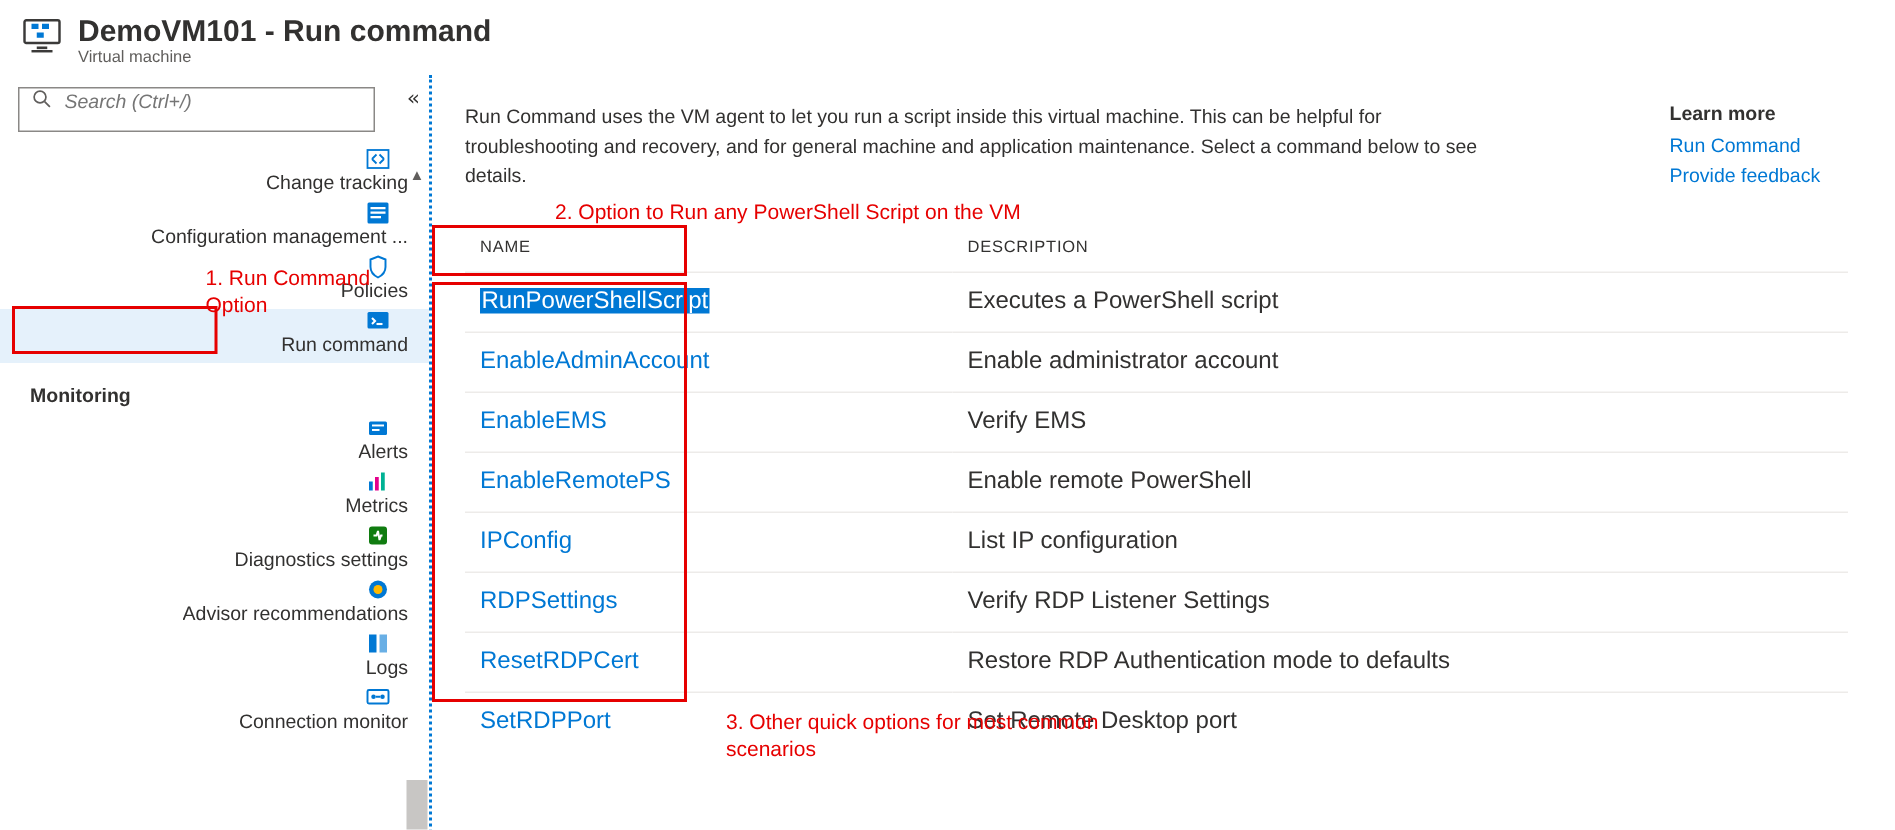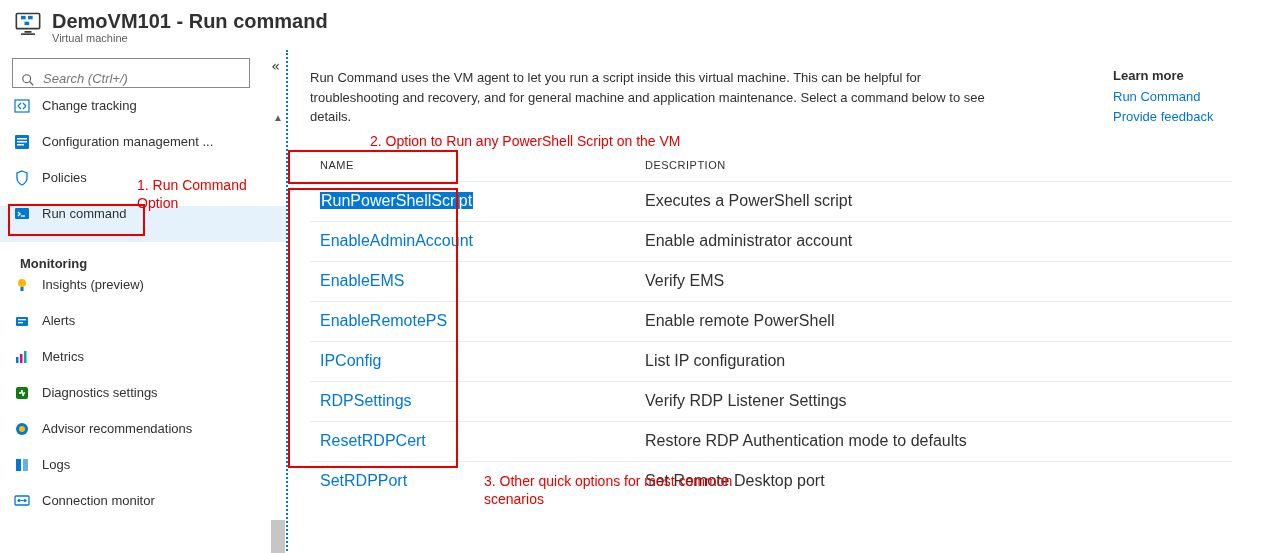--- a/index.html
+++ b/index.html
@@ -10,25 +10,25 @@
   .header { display:flex; align-items:flex-start; padding:10px 32px 6px 14px; }
   .header-icon { width:28px; height:28px; margin-right:10px; fill:#3b3a39; }
   .header-title { font-size:20px; font-weight:600; color:#323130; line-height:22px; }
   .header-sub { font-size:11px; color:#605e5c; margin-top:0px; }
 
   .body { display:flex; height: calc(100% - 48px); position:relative; }
 
   
   .sidebar { width:288px; position:relative; border-right:2px dotted #0078d4; padding-top:6px; }
   .collapse-btn { position:absolute; top:8px; right:6px; font-family: monospace; font-size:14px; color:#323130; cursor:pointer; }
-  .search-box { margin:2px 12px 10px 12px; border:1px solid #8a8886; height:30px; display:flex; align-items:flex-end; padding:0 8px; color:#605e5c; width:238px; }
+  .search-box { margin:2px 12px 10px 12px; border:1px solid #8a8886; height:30px; display:flex; align-items:flex-start; padding:0 8px; color:#605e5c; width:238px; }
   .search-box svg { width:14px; height:14px; margin-right:6px; fill:#605e5c; }
   .search-box input { border:none; outline:none; flex:1; font-style:italic; font-size:13px; color:#605e5c; background:transparent; }
 
-  .nav-item { display:flex; align-items:flex-start; height:36px; padding:0 14px; cursor:pointer; position:relative; }
+  .nav-item { display:flex; align-items:flex-end; height:36px; padding:0 14px; cursor:pointer; position:relative;flex-direction:column; }
   .nav-item.active { background:#e5f1fb; }
   .nav-icon { width:16px; height:16px; margin-right:12px; flex-shrink:0; }
   .nav-label { font-size:13px; color:#323130; white-space:nowrap; overflow:hidden; text-overflow:ellipsis; }
 
   .section-header { font-size:13px; font-weight:600; padding:14px 14px 6px 20px; color:#323130; }
 
   .scroll-track { position:absolute; right:0; top:60px; bottom:0; width:16px; display:flex; flex-direction:column; align-items:center; }
   .scroll-arrow { font-size:10px; color:#605e5c; height:16px; line-height:16px; }
   .scroll-thumb { position:absolute; width:14px; background:#c8c6c4; left:1px; }
 
@@ -111,27 +111,20 @@
           <path d="M4 6 L6 8 L4 10" stroke="#fff" stroke-width="1.4" fill="none"></path>
           <line x1="7" y1="10" x2="11" y2="10" stroke="#fff" stroke-width="1.4"></line>
         </svg>
       <span class="nav-label">Run command</span>
     </div>
 
     <div class="section-header">Monitoring</div>
 
     <div class="nav-item">
       <svg class="nav-icon" viewBox="0 0 16 16">
-          <circle cx="8" cy="6" r="4" fill="#ffb900"></circle>
-          <rect x="6.5" y="10" width="3" height="4" fill="#0078d4"></rect>
-        </svg>
-      <span class="nav-label">Insights (preview)</span>
-    </div>
-    <div class="nav-item">
-      <svg class="nav-icon" viewBox="0 0 16 16">
           <rect x="2" y="4" width="12" height="9" rx="1" fill="#0078d4"></rect>
           <rect x="4" y="6" width="8" height="1.3" fill="#fff"></rect>
           <rect x="4" y="9" width="5" height="1.3" fill="#fff"></rect>
         </svg>
       <span class="nav-label">Alerts</span>
     </div>
     <div class="nav-item">
       <svg class="nav-icon" viewBox="0 0 16 16">
           <rect x="2" y="8" width="2.5" height="6" fill="#0078d4"></rect>
           <rect x="6" y="5" width="2.5" height="9" fill="#e3008c"></rect>

